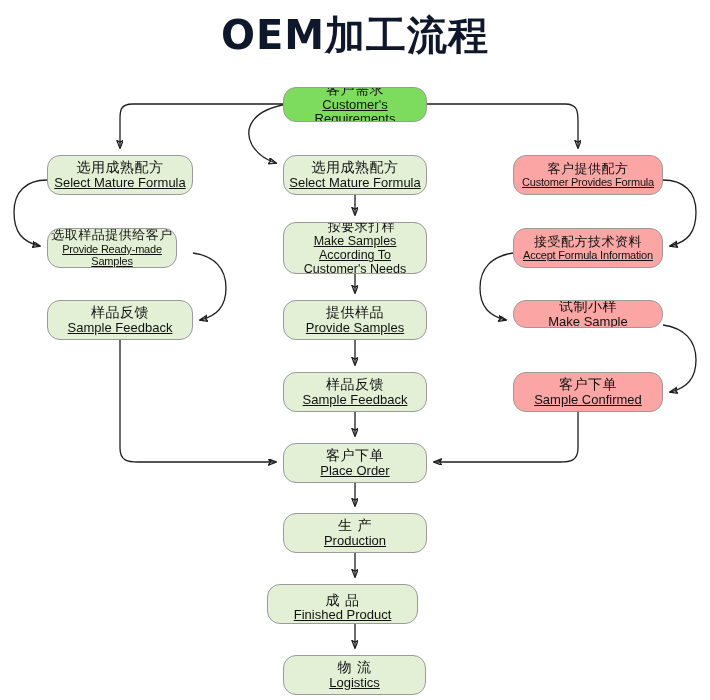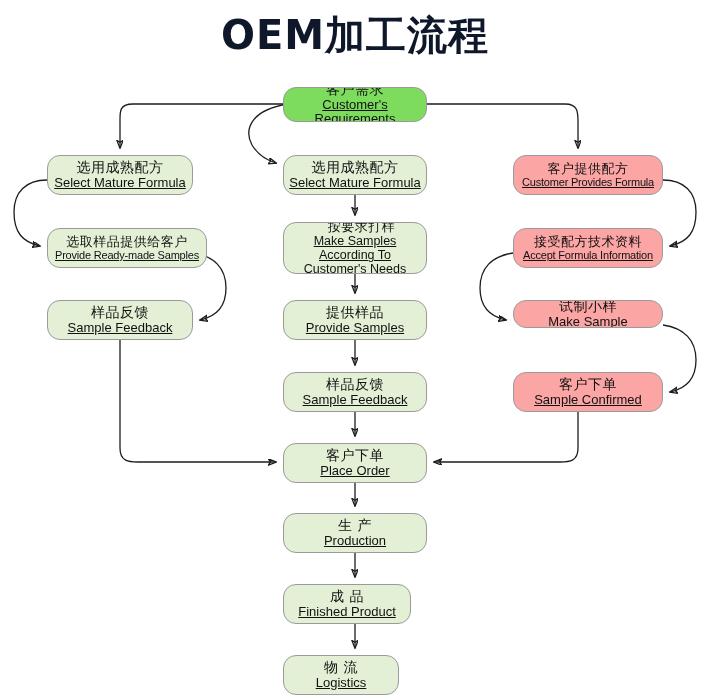--- a/index.html
+++ b/index.html
@@ -135,21 +135,21 @@
   <div class="node fill-light" style="left:283px; top:155px; width:144px; height:40px;">
     <span class="cn">选用成熟配方</span>
     <span class="en">Select Mature Formula</span>
   </div>
 
   <div class="node fill-mid tight" style="left:513px; top:155px; width:150px; height:40px;">
     <span class="cn">客户提供配方</span>
     <span class="en">Customer Provides Formula</span>
   </div>
 
-  <div class="node fill-light tight" style="left:47px; top:228px; width:160px; height:40px;">
+  <div class="node fill-light tight" style="left:47px; top:228px; width:130px; height:40px;">
     <span class="cn">选取样品提供给客户</span>
     <span class="en">Provide Ready-made Samples</span>
   </div>
 
   <div class="node fill-light triple" style="left:283px; top:222px; width:144px; height:52px;">
     <span class="cn">按要求打样</span>
     <span class="en" style="padding:0 4px;">Make Samples According To Customer's Needs</span>
   </div>
 
   <div class="node fill-mid tight" style="left:513px; top:228px; width:150px; height:40px;">
@@ -185,23 +185,23 @@
   <div class="node fill-light" style="left:283px; top:443px; width:144px; height:40px;">
     <span class="cn">客户下单</span>
     <span class="en">Place Order</span>
   </div>
 
   <div class="node fill-light" style="left:283px; top:513px; width:144px; height:40px;">
     <span class="cn">生 产</span>
     <span class="en">Production</span>
   </div>
 
-  <div class="node fill-light" style="left:283px; top:584px; width:128px; height:40px;">
+  <div class="node fill-light" style="left:267px; top:584px; width:151px; height:40px;justify-content:flex-end;">
     <span class="cn">成 品</span>
     <span class="en">Finished Product</span>
   </div>
 
-  <div class="node fill-light" style="left:283px; top:655px; width:116px; height:40px;">
+  <div class="node fill-light" style="left:283px; top:655px; width:143px; height:40px;">
     <span class="cn">物 流</span>
     <span class="en">Logistics</span>
   </div>
 
 </div>
 
 </body></html>

